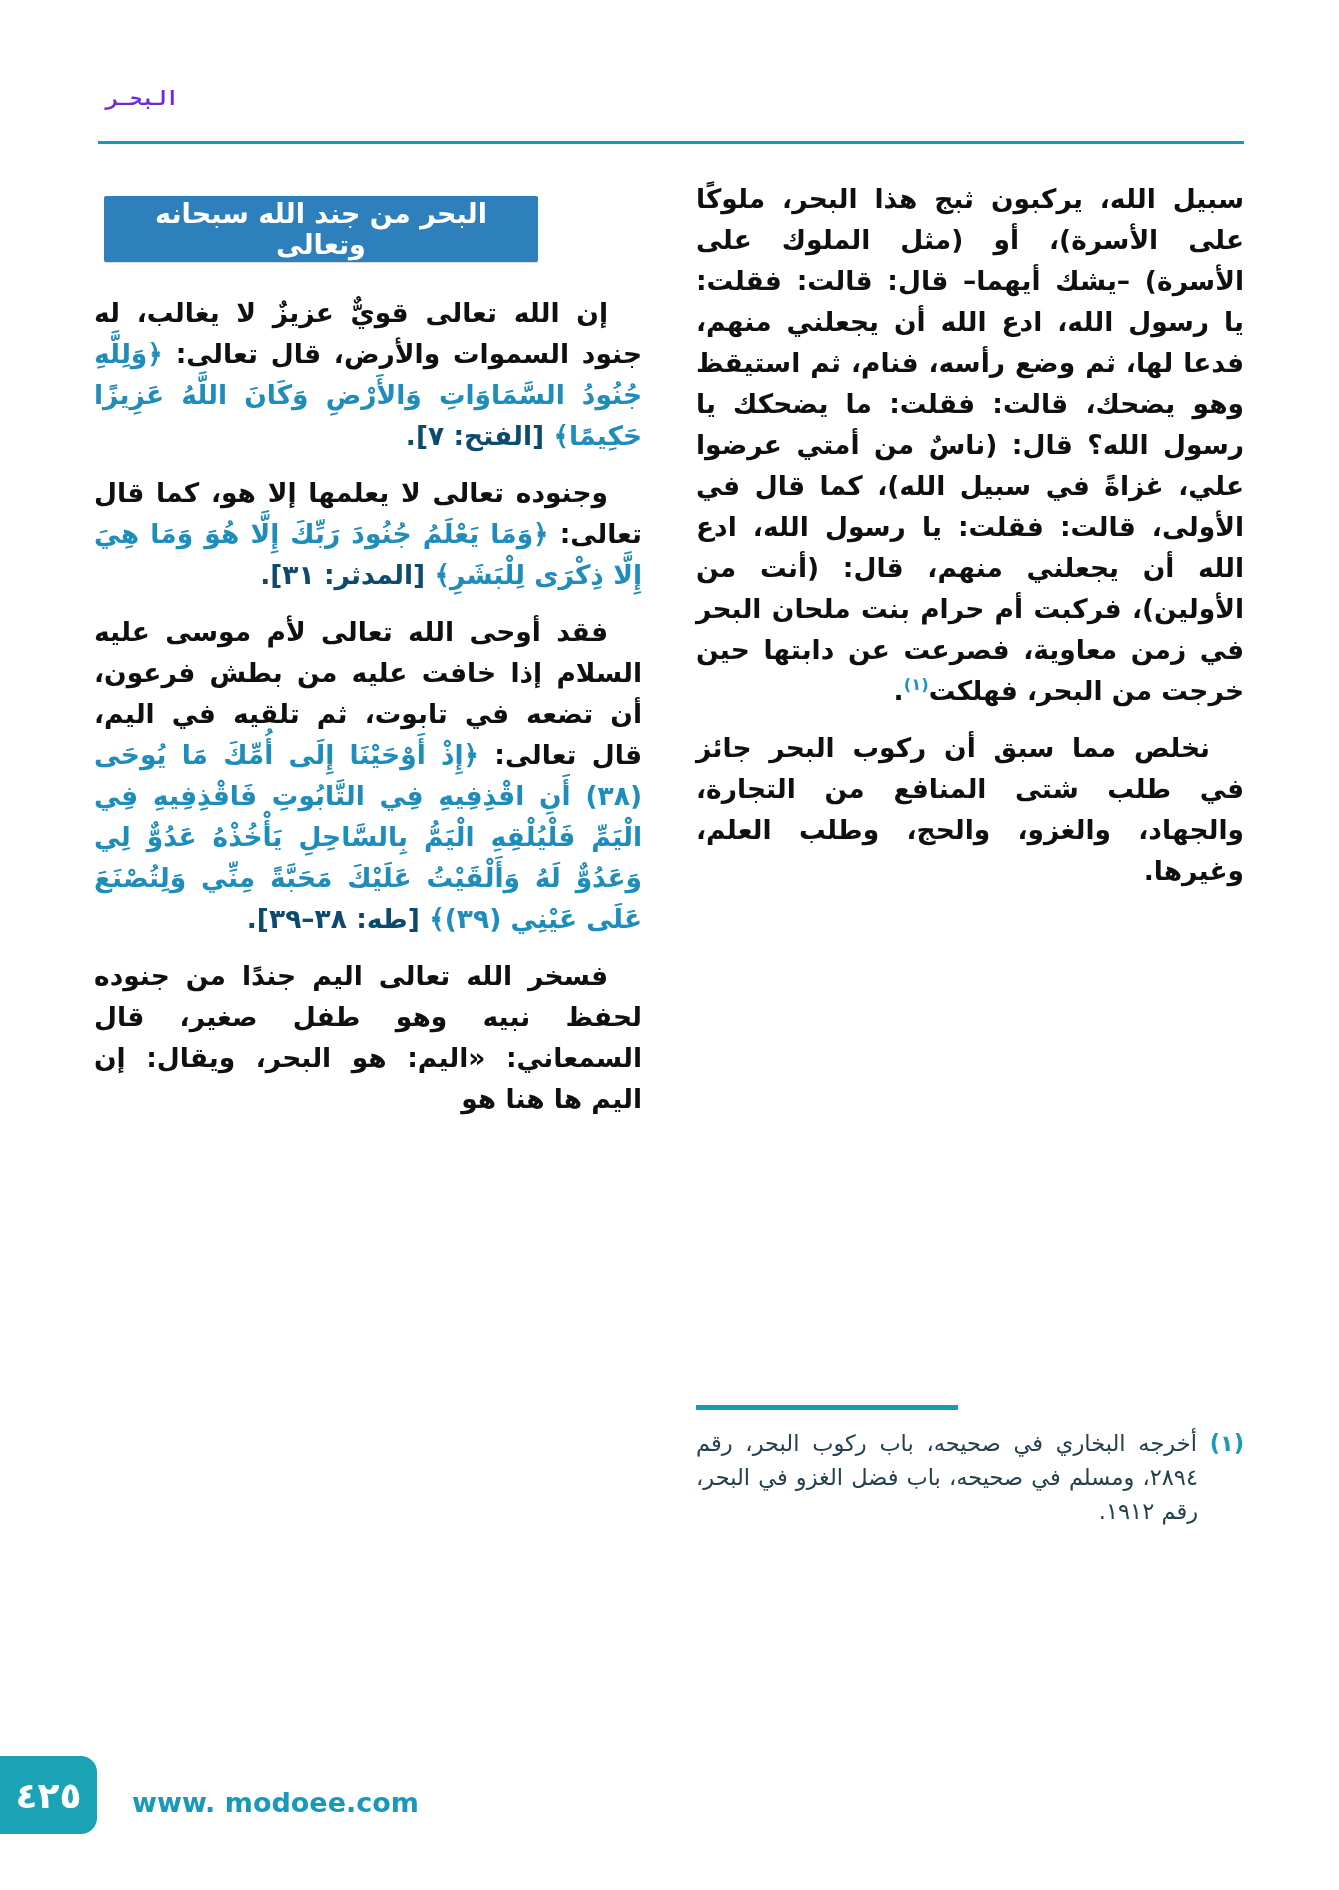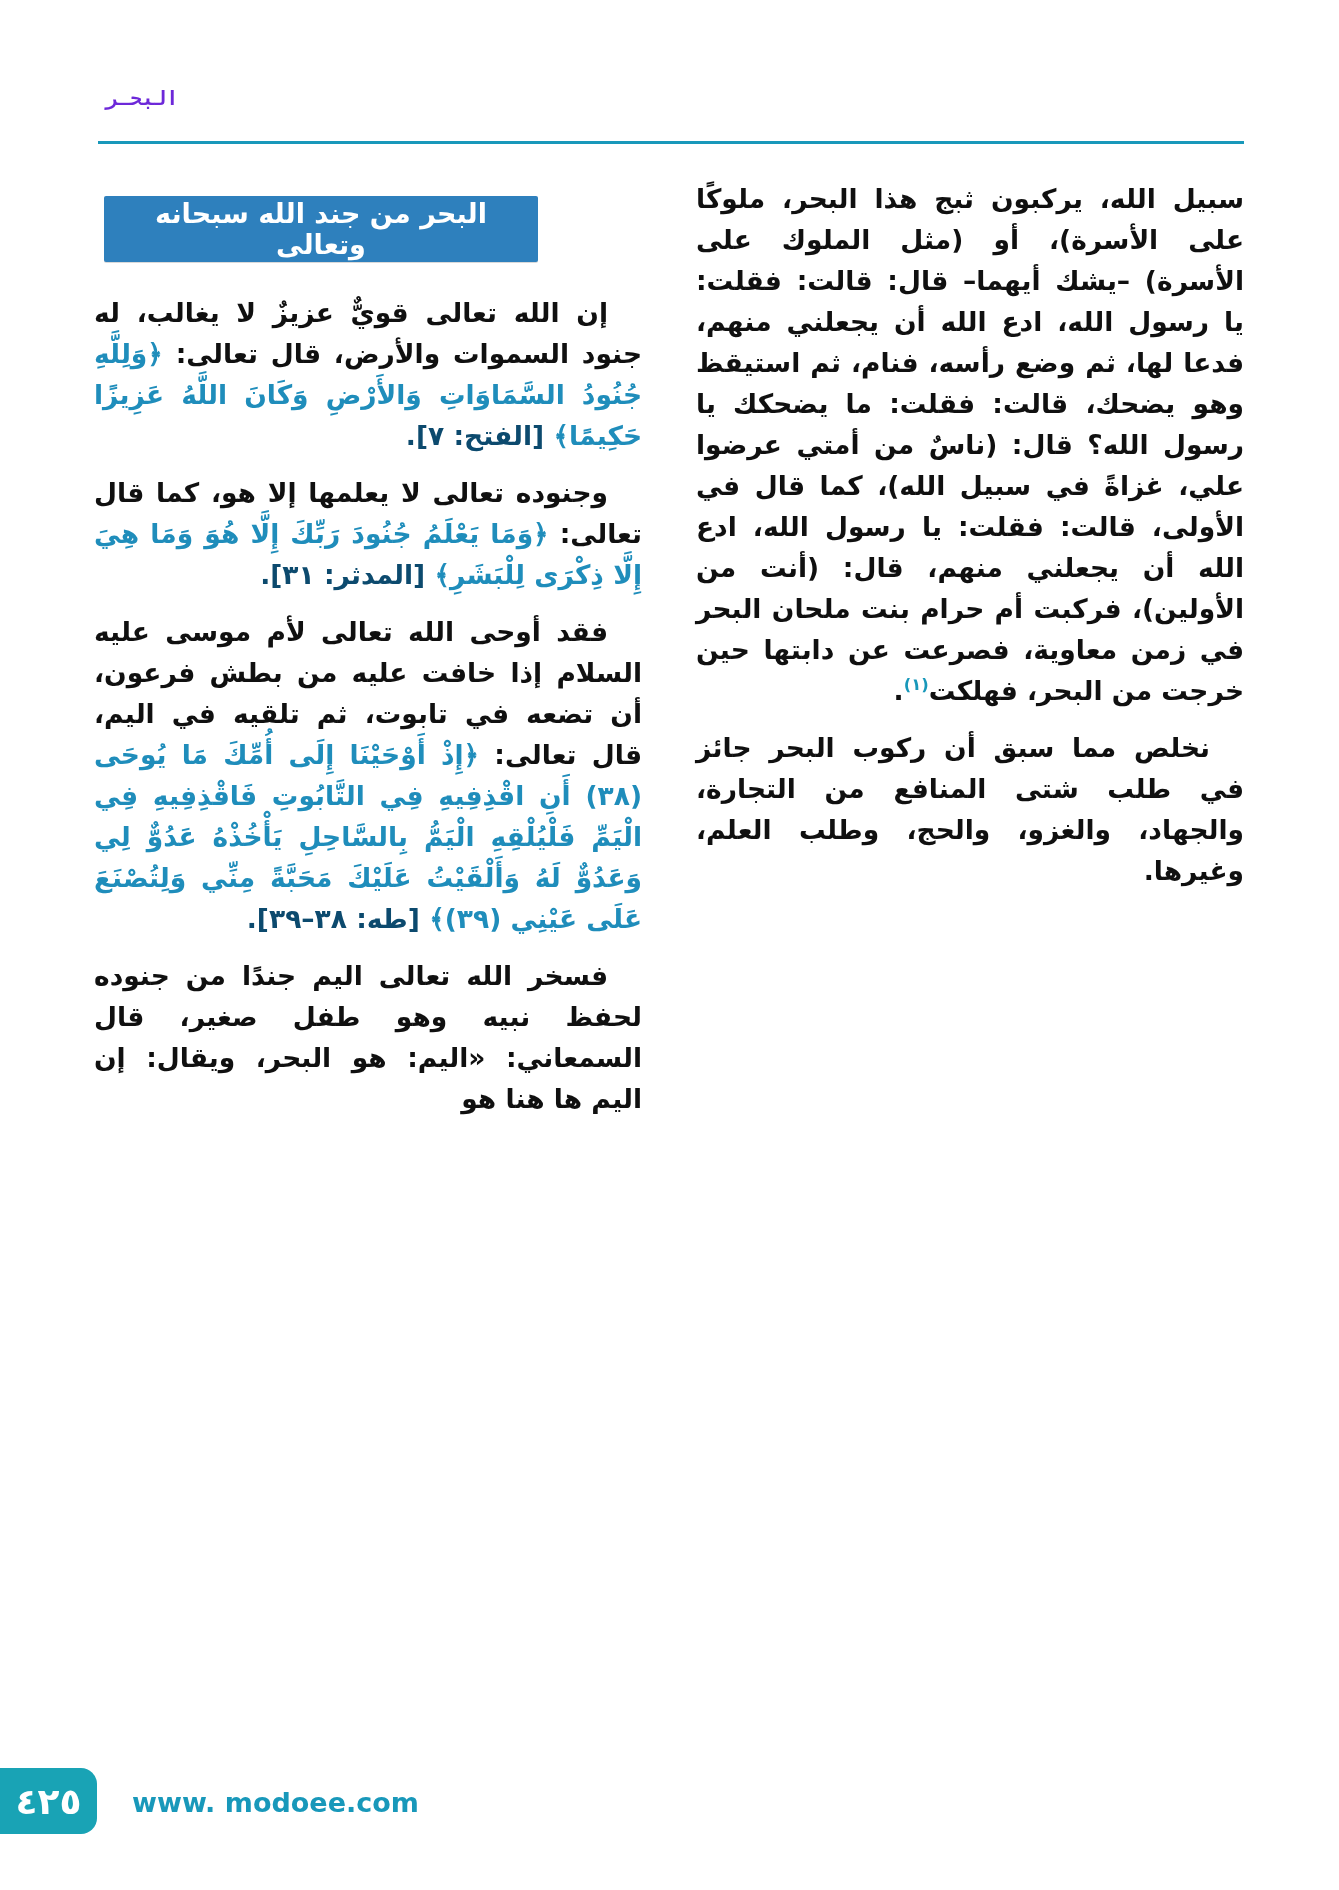--- a/index.html
+++ b/index.html
@@ -70,21 +70,21 @@
   }
   .fn-num { color:#1898ba; font-weight:700; }
   .fn-mark {
     color:#1898ba; font-size:0.62em; font-weight:700;
     vertical-align:super; line-height:0;
   }
 
   
   .page-tab {
     position:absolute; left:0; bottom:56px;
-    width:97px; height:66px; background:#19a3b5;
+    width:97px; height:78px; background:#19a3b5;
     border-radius:0 16px 16px 0;
     display:flex; align-items:center; justify-content:center;
     color:#ffffff; font-size:36px; font-weight:700;margin-top:25px;
   }
   .site {
     position:absolute; left:132px; bottom:72px;
     color:#1898ba; font-size:27px; font-weight:700;
     direction:ltr;
   }
 </style>
@@ -96,20 +96,24 @@
   <div class="running-head">البحـر</div>
   <div class="head-rule"></div>
 
   <div class="columns">
 
     <section class="col col-right">
       <p class="body no-indent"><span>سبيل الله، يركبون ثبج هذا البحر، ملوكًا على الأسرة)، أو (مثل الملوك على الأسرة) –يشك أيهما– قال: قالت: فقلت: يا رسول الله، ادع الله أن يجعلني منهم، فدعا لها، ثم وضع رأسه، فنام، ثم استيقظ وهو يضحك، قالت: فقلت: ما يضحكك يا رسول الله؟ قال: (ناسٌ من أمتي عرضوا علي، غزاةً في سبيل الله)، كما قال في الأولى، قالت: فقلت: يا رسول الله، ادع الله أن يجعلني منهم، قال: (أنت من الأولين)، فركبت أم حرام بنت ملحان البحر في زمن معاوية، فصرعت عن دابتها حين خرجت من البحر، فهلكت</span><sup class="fn-mark">(١)</sup><span>.</span></p>
 
       <p class="body">نخلص مما سبق أن ركوب البحر جائز في طلب شتى المنافع من التجارة، والجهاد، والغزو، والحج، وطلب العلم، وغيرها.</p>
 
+      <div class="footnote-block">
+        <div class="fn-rule"></div>
+        <p class="footnote"><span class="fn-num">(١)</span> <span>أخرجه البخاري في صحيحه، باب ركوب البحر، رقم ٢٨٩٤، ومسلم في صحيحه، باب فضل الغزو في البحر، رقم ١٩١٢.</span></p>
+      </div>
     </section>
 
     <section class="col col-left">
       <h2 class="section-box">البحر من جند الله سبحانه وتعالى</h2>
 
       <p class="body"><span>إن الله تعالى قويٌّ عزيزٌ لا يغالب، له جنود السموات والأرض، قال تعالى: </span><span class="quran">﴿وَلِلَّهِ جُنُودُ السَّمَاوَاتِ وَالأَرْضِ وَكَانَ اللَّهُ عَزِيزًا حَكِيمًا﴾</span><span class="verse-ref"> [الفتح: ٧].</span></p>
 
       <p class="body"><span>وجنوده تعالى لا يعلمها إلا هو، كما قال تعالى: </span><span class="quran">﴿وَمَا يَعْلَمُ جُنُودَ رَبِّكَ إِلَّا هُوَ وَمَا هِيَ إِلَّا ذِكْرَى لِلْبَشَرِ﴾</span><span class="verse-ref"> [المدثر: ٣١].</span></p>
 
 

